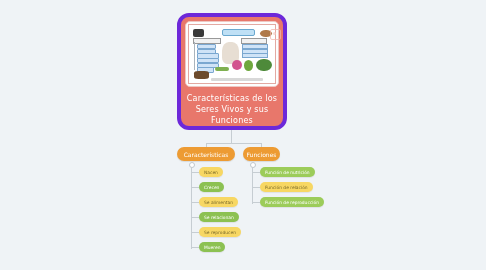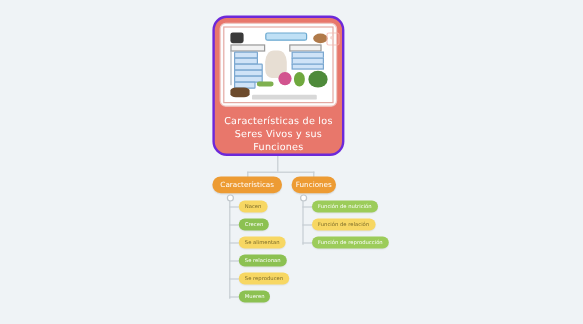--- a/index.html
+++ b/index.html
@@ -7,21 +7,21 @@
     width:486px;height:270px;overflow:hidden;
     background:#eff3f6;
     font-family:"DejaVu Sans", sans-serif;
     position:relative;
   }
   #canvas{position:absolute;inset:0;}
 
   
   .root-card{
     position:absolute;left:177px;top:13px;width:110px;height:117px;
-    background:#e8776b;border:2px solid #6d28d9;border-radius:12px;
+    background:#e8776b;border:4px solid #6d28d9;border-radius:12px;
     box-sizing:border-box;padding:4px 4px 0 4px;
     display:flex;flex-direction:column;align-items:center;
   }
   .thumb{
     width:100%;height:70px;border-radius:5px;background:#fdfdfd;
     border:1px solid #efc7c2;box-sizing:border-box;position:relative;overflow:hidden;
   }
   .thumb-inner{position:absolute;inset:2px;background:#ffffff;border:1px solid #e3a9a2;}
   .poster-title{
     position:absolute;left:38%;top:7%;width:36%;height:8%;

